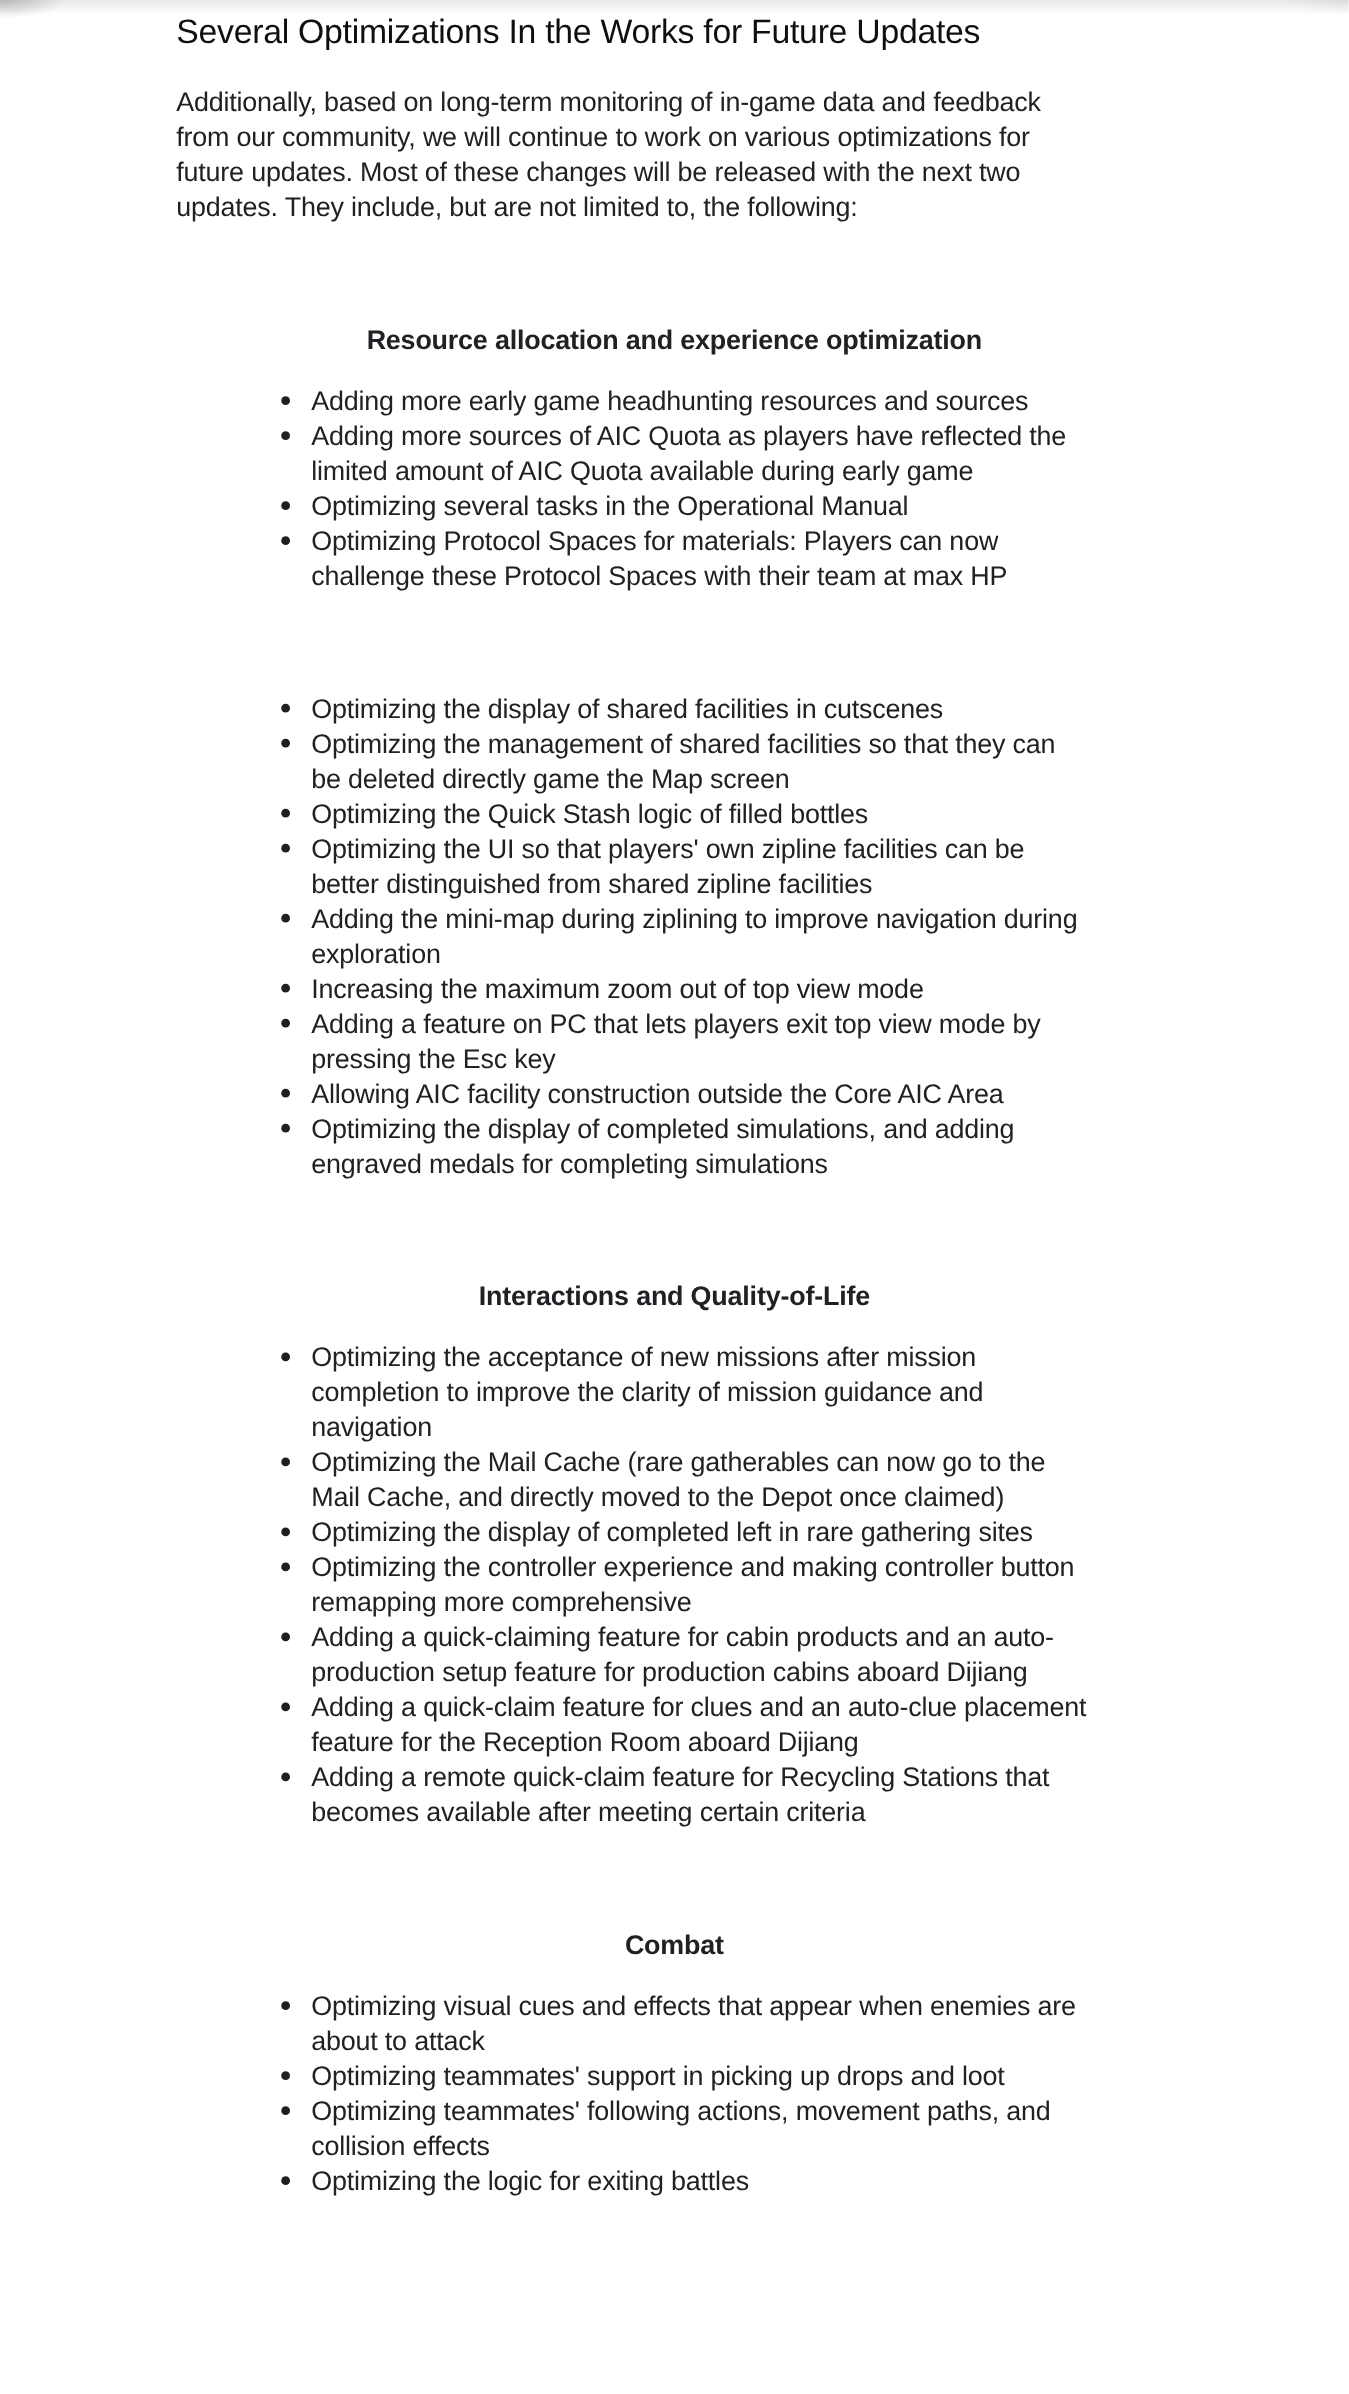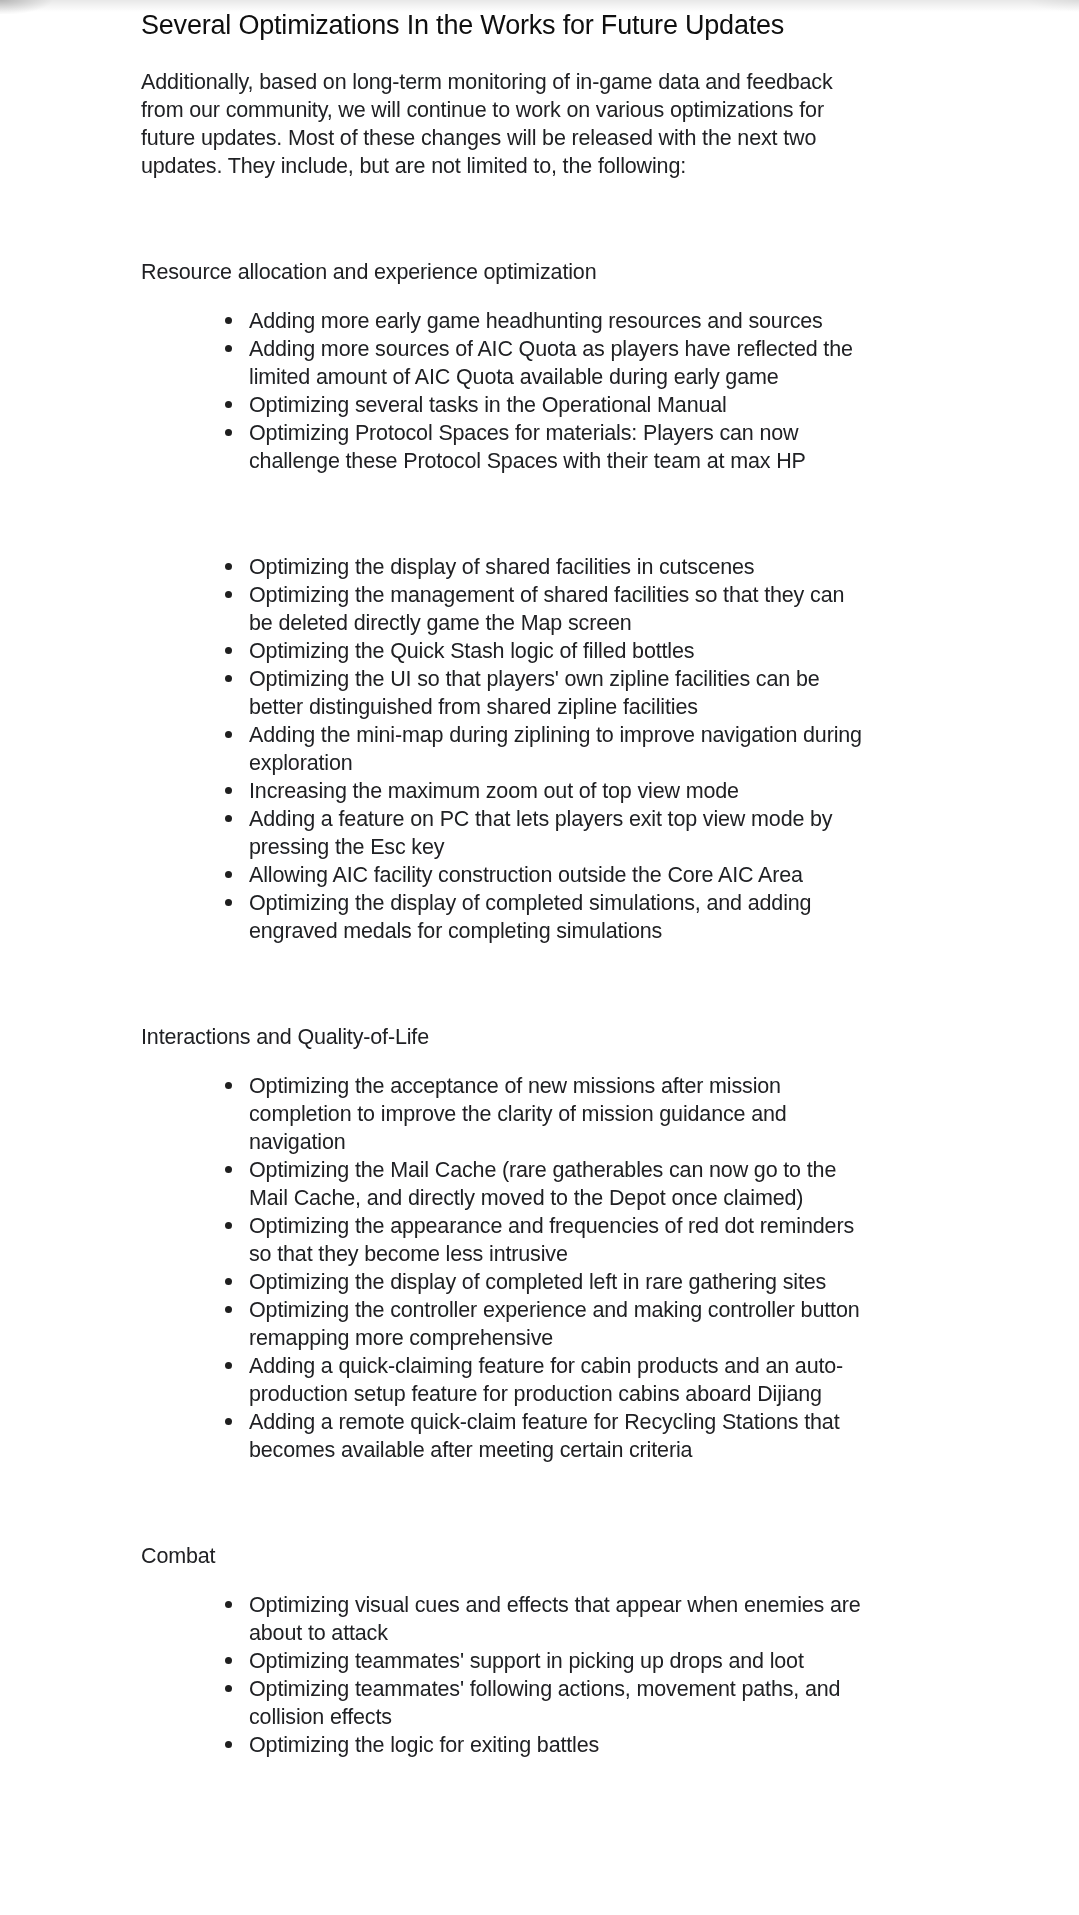--- a/index.html
+++ b/index.html
@@ -39,23 +39,24 @@
   }
   p.intro {
     margin: 26px 0 0 0;
     white-space: pre-line;
     max-width: 820px;
   }
   section.update-section { margin-top: 78px; }
   section.update-section h2 {
     font-size: 21.5px;
     line-height: 28px;
-    font-weight: 400;
+    font-weight: 700;
     color: #202124;
     margin: 0;
+    text-align: center;
   }
   section.update-section ul {
     list-style: none;
     margin: 21px 0 0 0;
     padding: 0 0 0 108px;
   }
   section.update-section li {
     position: relative;
     white-space: pre-line;
     max-width: 745px;
@@ -117,27 +118,27 @@
   </section>
 
   <section class="update-section">
     <h2>Interactions and Quality-of-Life</h2>
     <ul>
           <li>Optimizing the acceptance of new missions after mission
 completion to improve the clarity of mission guidance and
 navigation</li>
           <li>Optimizing the Mail Cache (rare gatherables can now go to the
 Mail Cache, and directly moved to the Depot once claimed)</li>
-          <li>Optimizing the appearance and frequencies of red dot reminders
-so that they become less intrusive</li>
           <li>Optimizing the display of completed left in rare gathering sites</li>
           <li>Optimizing the controller experience and making controller button
 remapping more comprehensive</li>
           <li>Adding a quick-claiming feature for cabin products and an auto-
 production setup feature for production cabins aboard Dijiang</li>
+          <li>Adding a quick-claim feature for clues and an auto-clue placement
+feature for the Reception Room aboard Dijiang</li>
           <li>Adding a remote quick-claim feature for Recycling Stations that
 becomes available after meeting certain criteria</li>
         </ul>
   </section>
 
   <section class="update-section">
     <h2>Combat</h2>
     <ul>
           <li>Optimizing visual cues and effects that appear when enemies are
 about to attack</li>

